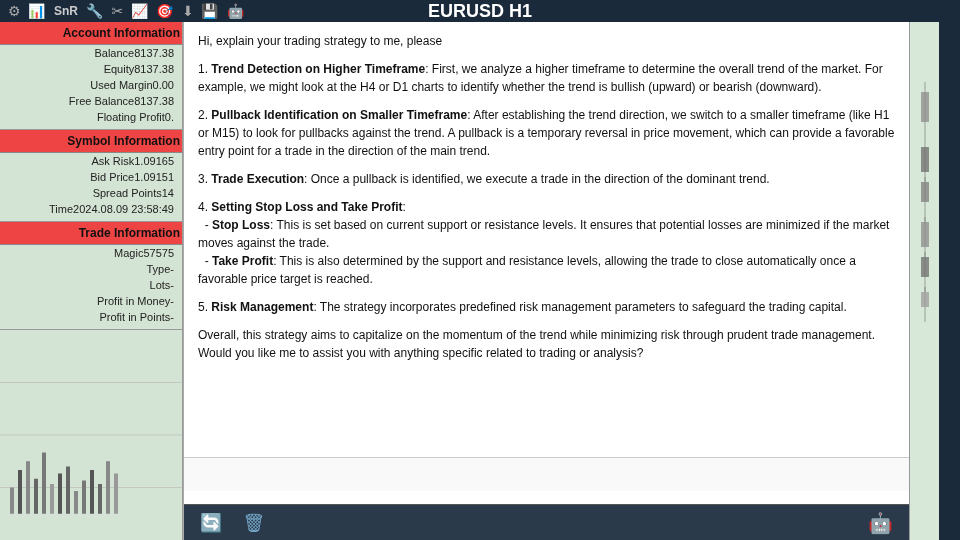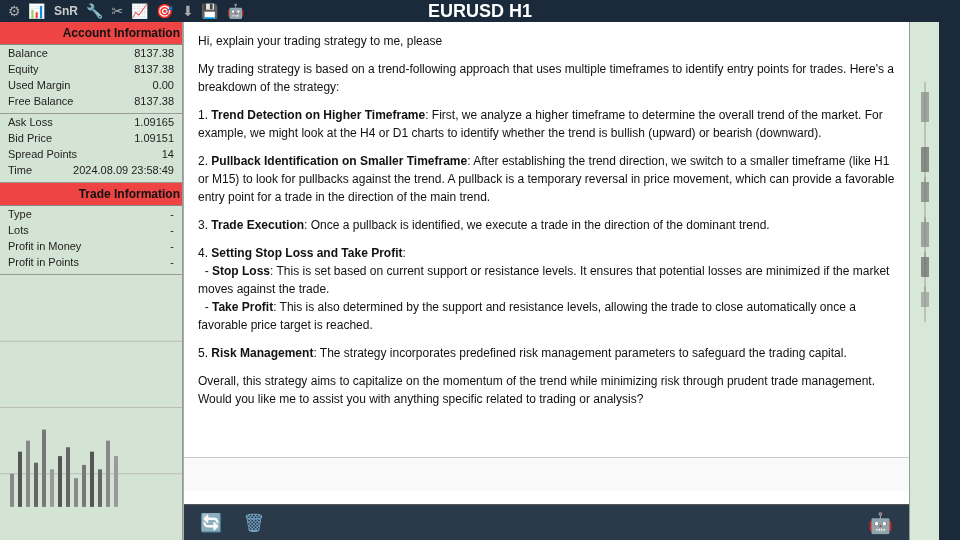--- a/index.html
+++ b/index.html
@@ -64,21 +64,21 @@
       text-align: right;
       font-weight: bold;
       font-size: 12px;
       padding: 4px 2px;
       color: #111;
       border-bottom: 1px solid #888;
     }
 
     .info-row {
       display: flex;
-      justify-content: space-between;
+      justify-content: flex-end;
       padding: 2px 8px;
       font-size: 11px;
       color: #111;
     }
 
     .info-label {
       color: #222;
     }
 
     .info-value {
@@ -205,43 +205,52 @@
         <span class="info-value">8137.38</span>
       </div>
       <div class="info-row">
         <span class="info-label">Used Margin</span>
         <span class="info-value">0.00</span>
       </div>
       <div class="info-row">
         <span class="info-label">Free Balance</span>
         <span class="info-value">8137.38</span>
       </div>
+      <div class="info-row">
+        <span class="info-label">Floating Profit</span>
+        <span class="info-value">0.</span>
+      </div>
     </div>
 
     <div class="section">
-      <div class="info-row">
-        <span class="info-label">Ask Loss</span>
+      <div class="section-header">Symbol Information</div>
+      <div class="info-row">
+        <span class="info-label">Ask Risk</span>
         <span class="info-value">1.09165</span>
       </div>
       <div class="info-row">
         <span class="info-label">Bid Price</span>
         <span class="info-value">1.09151</span>
       </div>
       <div class="info-row">
         <span class="info-label">Spread Points</span>
         <span class="info-value">14</span>
       </div>
       <div class="info-row">
         <span class="info-label">Time</span>
         <span class="info-value">2024.08.09 23:58:49</span>
       </div>
     </div>
 
     <div class="section">
       <div class="section-header">Trade Information</div>
+      <div class="info-row">
+        <span class="info-label">Magic</span>
+        <span class="info-value">57575</span>
+      </div>
       <div class="info-row">
         <span class="info-label">Type</span>
         <span class="info-value">-</span>
       </div>
       <div class="info-row">
         <span class="info-label">Lots</span>
         <span class="info-value">-</span>
       </div>
       <div class="info-row">
         <span class="info-label">Profit in Money</span>
@@ -278,23 +287,20 @@
       </svg>
     </div>
   </div>
 
   <div id="chat-panel">
     <div id="chat-messages">
       <div class="message-text">
         Hi, explain your trading strategy to me, please
       </div>
       <div class="message-text">
-        My trading strategy is based on a trend-following approach that uses multiple timeframes to identify entry points for trades. Here's a breakdown of the strategy:
-      </div>
-      <div class="message-text">
         1. <strong>Trend Detection on Higher Timeframe</strong>: First, we analyze a higher timeframe to determine the overall trend of the market. For example, we might look at the H4 or D1 charts to identify whether the trend is bullish (upward) or bearish (downward).
       </div>
       <div class="message-text">
         2. <strong>Pullback Identification on Smaller Timeframe</strong>: After establishing the trend direction, we switch to a smaller timeframe (like H1 or M15) to look for pullbacks against the trend. A pullback is a temporary reversal in price movement, which can provide a favorable entry point for a trade in the direction of the main trend.
       </div>
       <div class="message-text">
         3. <strong>Trade Execution</strong>: Once a pullback is identified, we execute a trade in the direction of the dominant trend.
       </div>
       <div class="message-text">
         4. <strong>Setting Stop Loss and Take Profit</strong>:<br>

